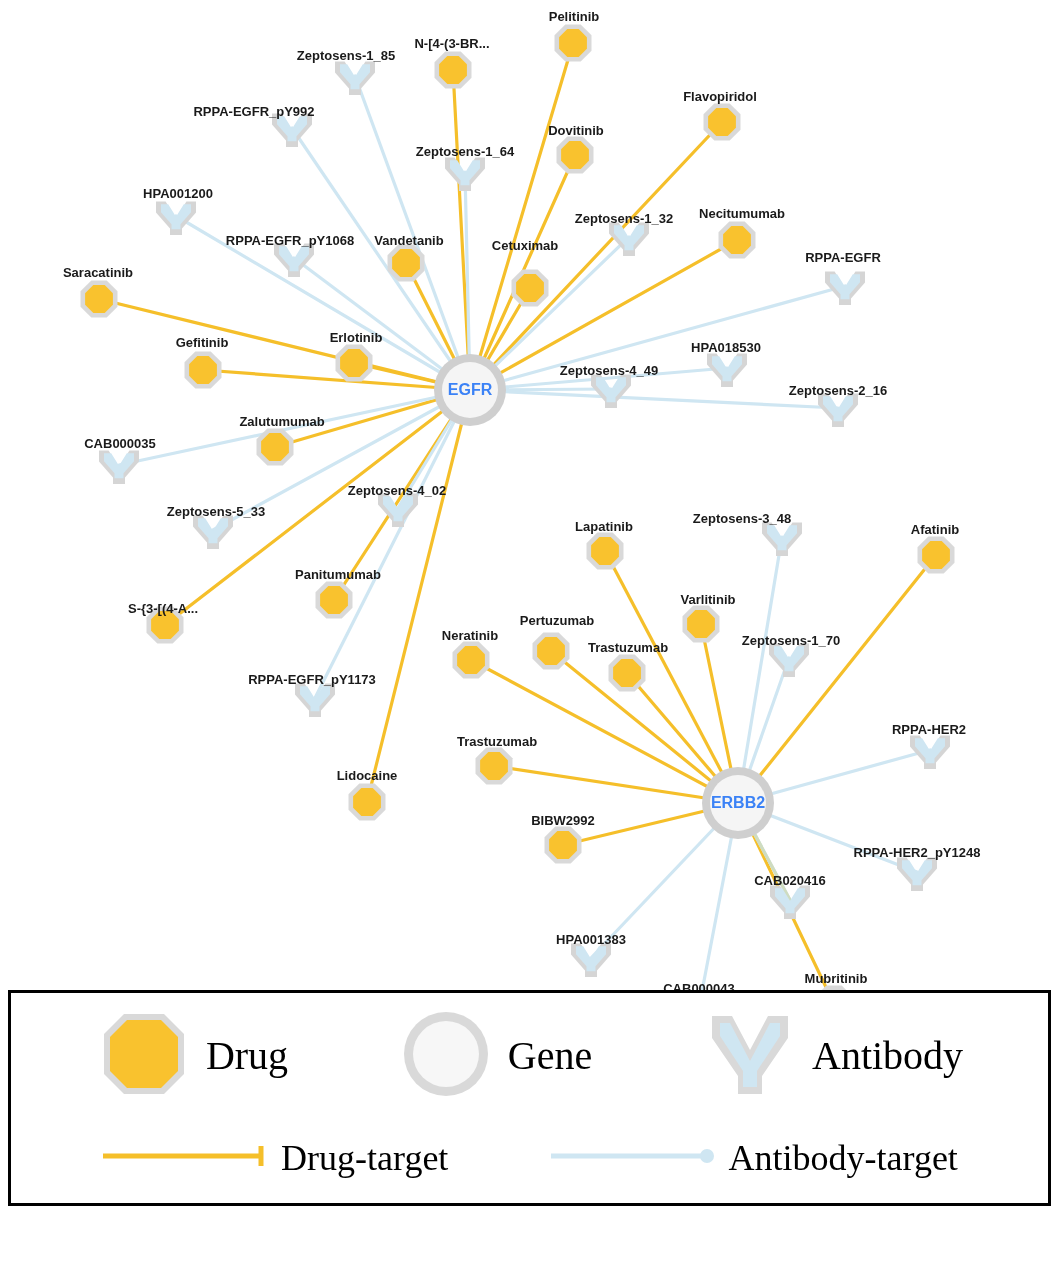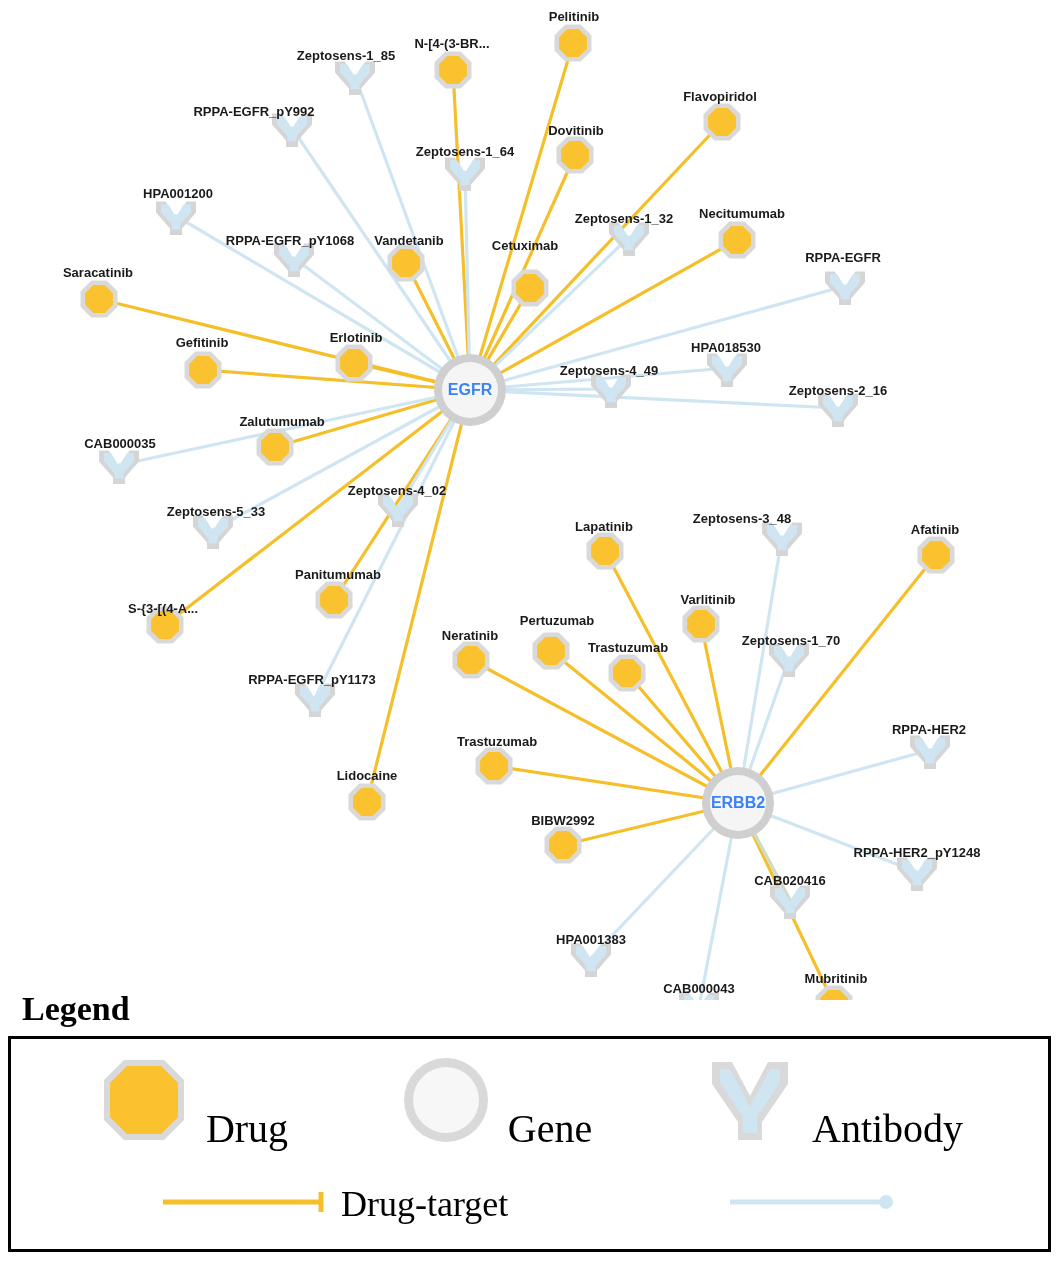--- a/index.html
+++ b/index.html
@@ -61,21 +61,21 @@
   .legend-row-1 {
     display: flex;
     align-items: center;
     justify-content: space-around;
     height: 125px;
     padding: 0 30px;
     box-sizing: border-box;
   }
   .legend-item {
     display: flex;
-    align-items: flex-end;
+    align-items: center;
     gap: 14px;
   }
   .legend-item .lbl {
     font-family: "Liberation Serif", serif;
     font-size: 40px;
     color: #000;
   }
   .legend-row-2 {
     display: flex;
     align-items: center;
@@ -284,21 +284,20 @@
     <div class="node-label" style="left: 929px; top: 729px;">RPPA-HER2</div>
     <div class="node-label" style="left: 917px; top: 852px;">RPPA-HER2_pY1248</div>
     <div class="node-label" style="left: 790px; top: 880px;">CAB020416</div>
     <div class="node-label" style="left: 591px; top: 939px;">HPA001383</div>
     <div class="node-label" style="left: 699px; top: 988px;">CAB000043</div>
     <div class="node-label gene-label" style="left: 470px; top: 390px;">EGFR</div>
     <div class="node-label gene-label" style="left: 738px; top: 803px;">ERBB2</div>
   </div>
 
 <div class="legend-wrap">
-  <div class="legend-title">Legend</div>
   <div class="legend-box">
     <div class="legend-row-1">
 
       <div class="legend-item">
         <span>
           <svg width="96" height="96" viewBox="0 0 96 96">
             <polygon points="28,8 68,8 88,28 88,68 68,88 28,88 8,68 8,28" fill="#d9d9d9"></polygon>
             <polygon points="31,14 65,14 82,31 82,65 65,82 31,82 14,65 14,31" fill="#f9c22e"></polygon>
           </svg>
         </span>
@@ -338,17 +337,18 @@
         <span class="lbl">Drug-target</span>
       </div>
 
       <div class="legend-edge">
         <span>
           <svg width="170" height="26" viewBox="0 0 170 26">
             <line x1="2" y1="13" x2="155" y2="13" stroke="#cfe6f2" stroke-width="5"></line>
             <circle cx="158" cy="13" r="7" fill="#cfe6f2"></circle>
           </svg>
         </span>
+        <span class="lbl">Antibody-target</span>
       </div>
 
     </div>
   </div>
 </div>
 
 </body></html>

